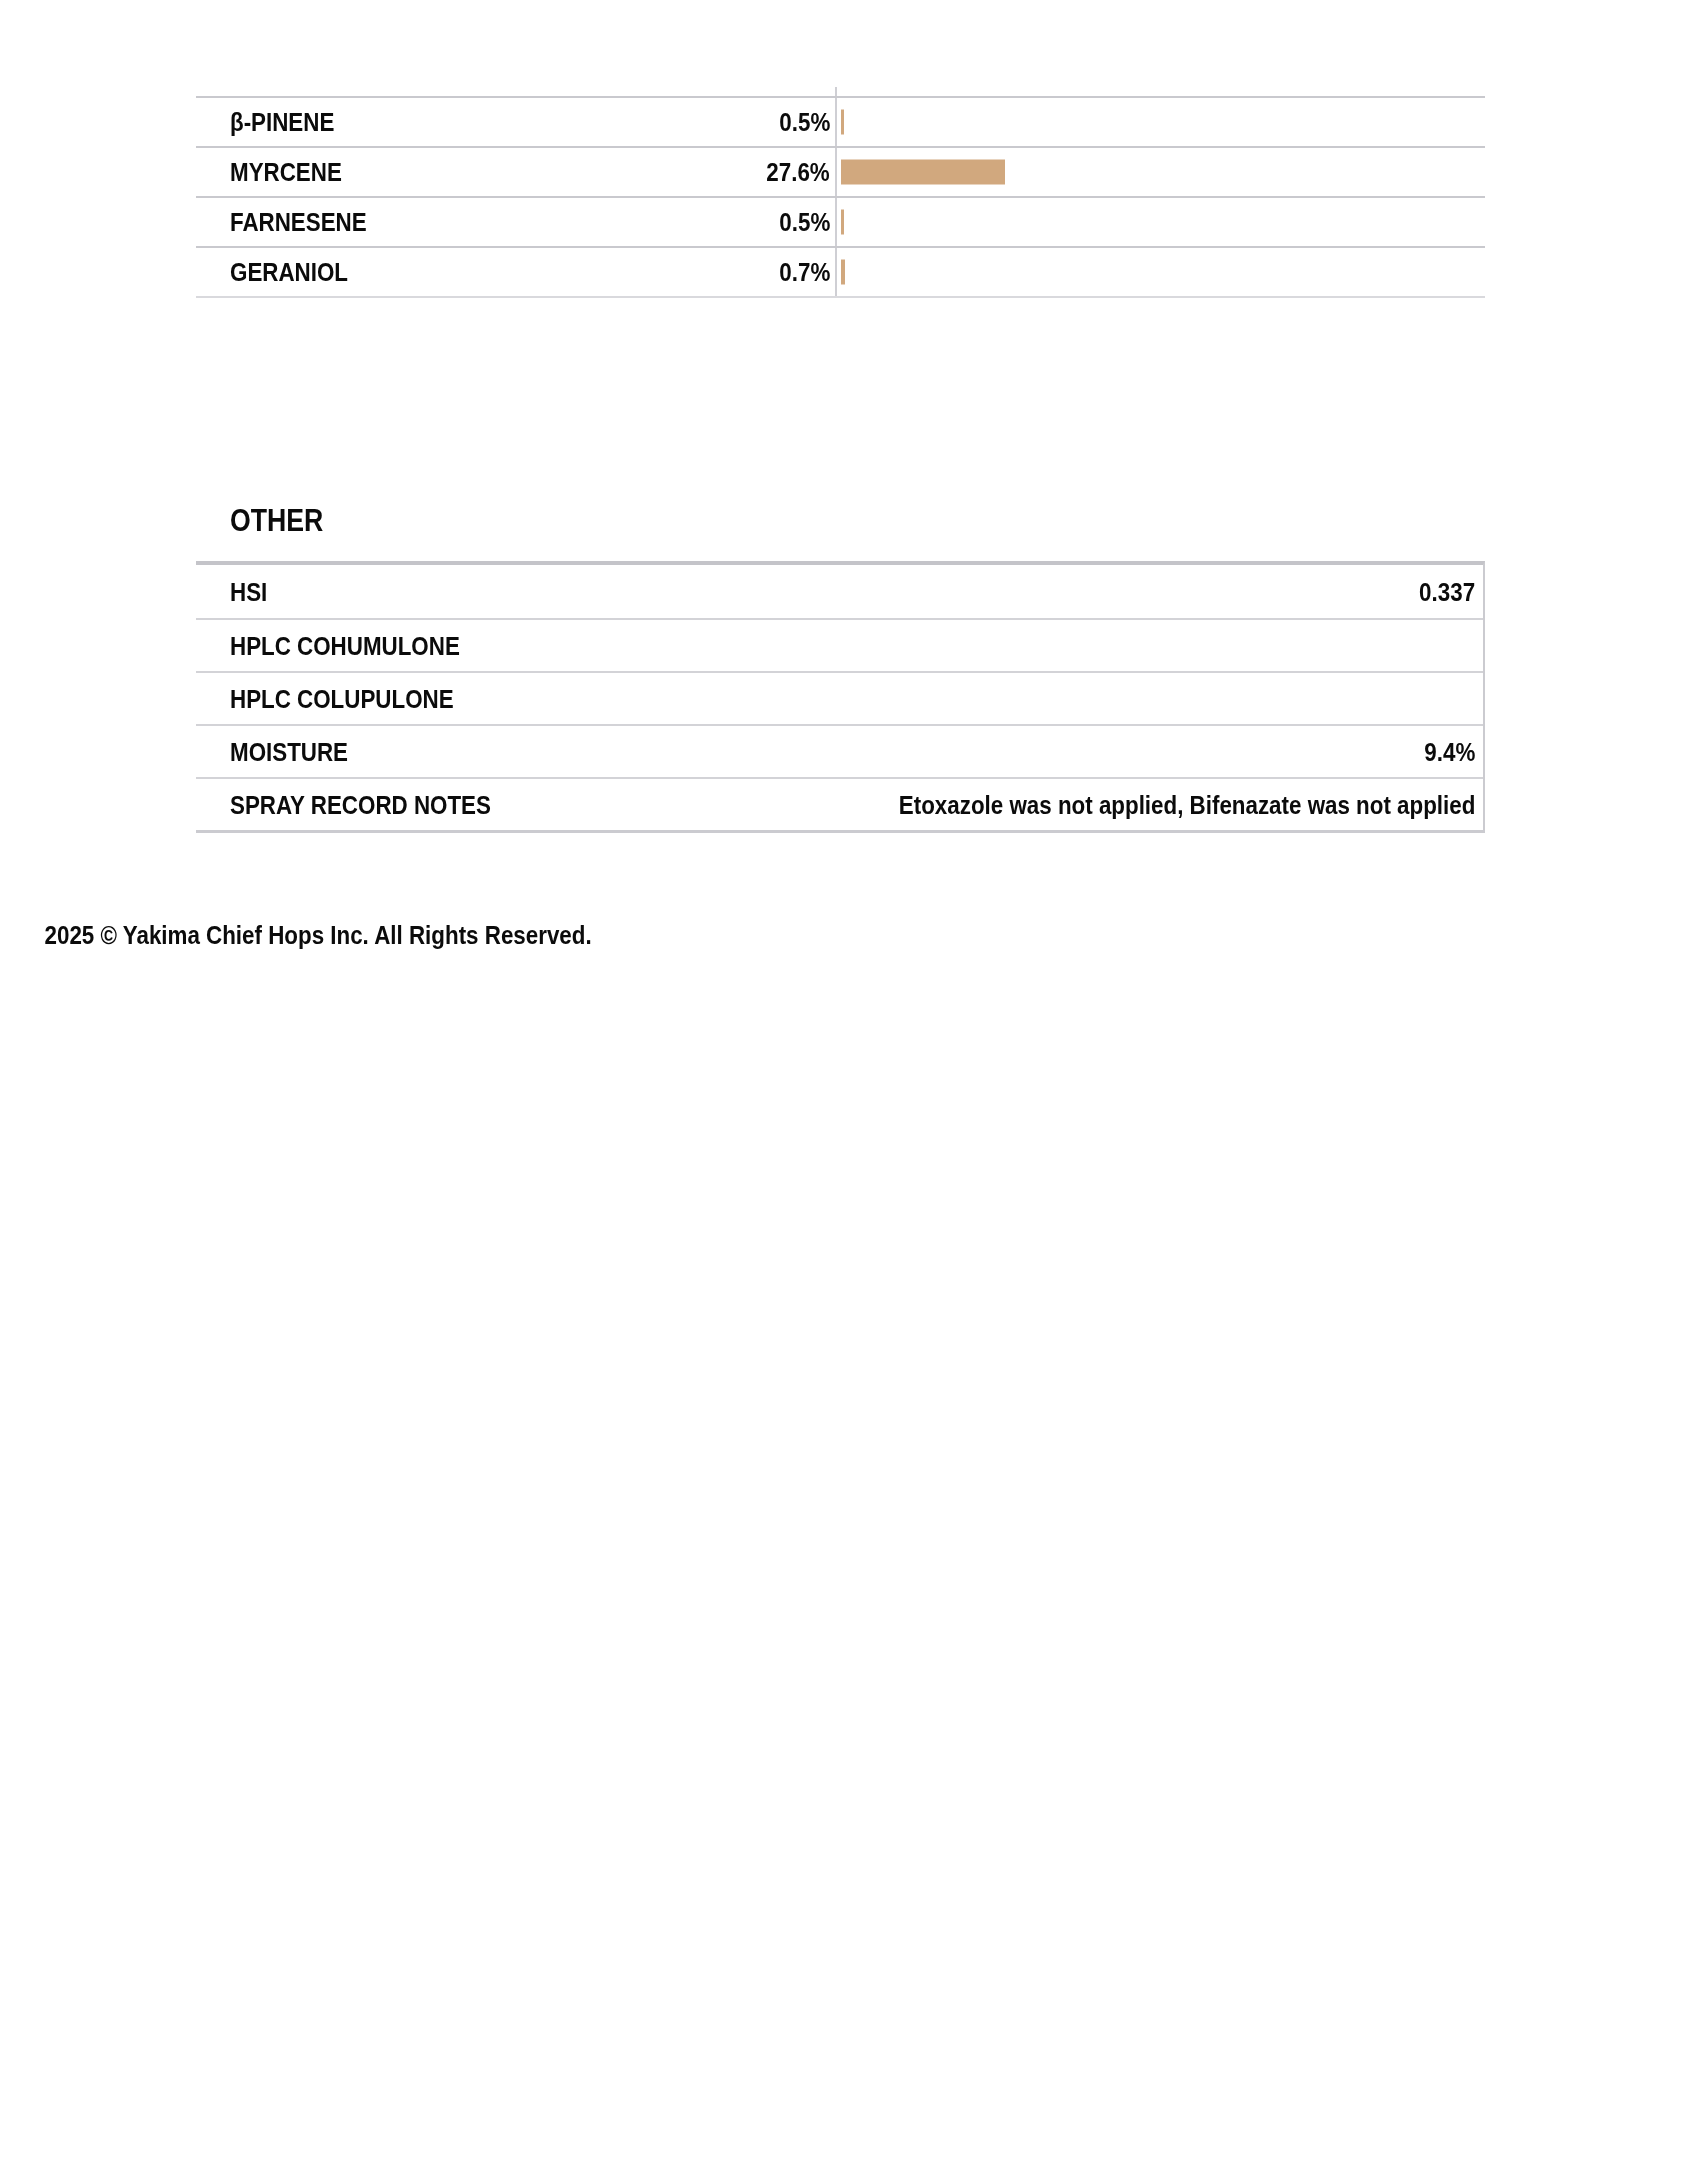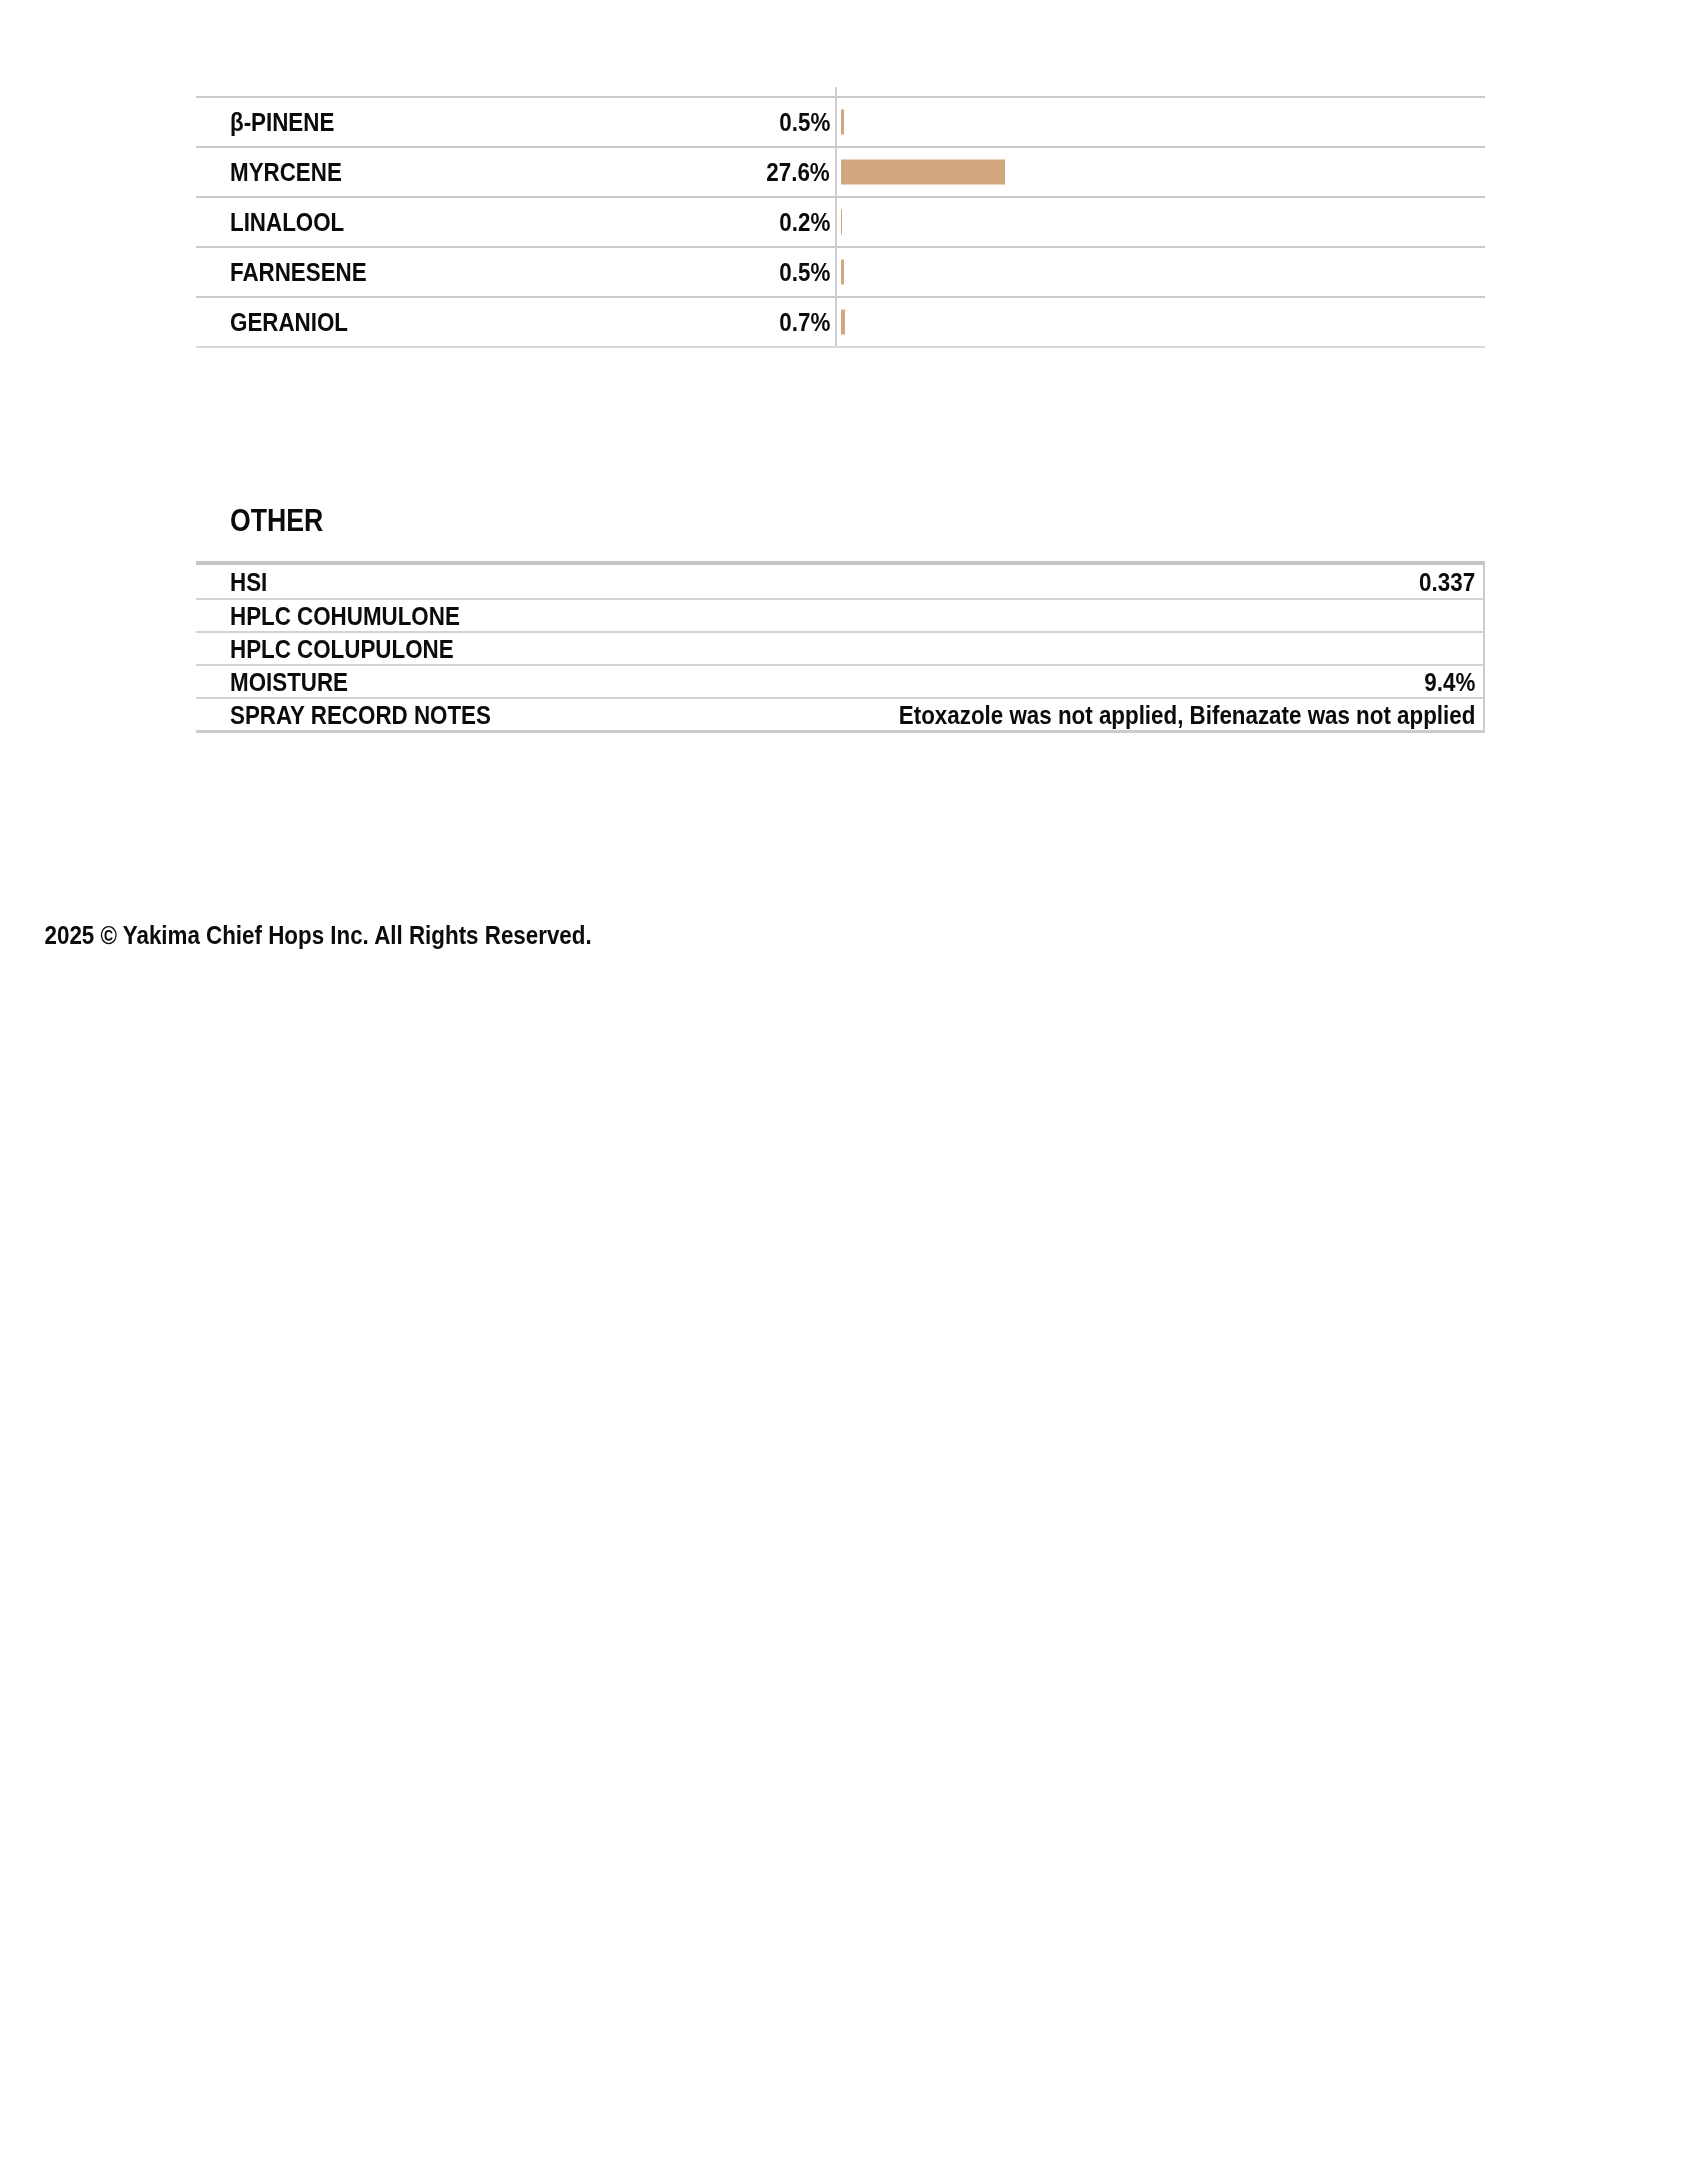--- a/index.html
+++ b/index.html
@@ -47,21 +47,21 @@
     font-size:31px; font-weight:700; color:#0b0b0b;
     transform:scaleX(0.86); transform-origin:0 0;
     white-space:nowrap;
   }
   .other {
     position:absolute; left:196px; top:561px; width:1289px;
     border-top:4px solid #c4c4c9;
     border-right:2px solid #cbcbd0;
     border-bottom:3px solid #cbcbd0;
   }
-  .orow { position:relative; height:33px; border-top:2px solid #d3d3d7; }
+  .orow { position:relative; height:53px; border-top:2px solid #d3d3d7; }
   .orow:first-child { border-top:none; }
   .olabel {
     position:absolute; left:34px; top:50%;
     transform:translateY(-50%) scaleX(0.86); transform-origin:0 50%;
   }
   .ovalue {
     position:absolute; right:8px; top:50%;
     transform:translateY(-50%) scaleX(0.86); transform-origin:100% 50%;
   }
   
@@ -83,25 +83,20 @@
     <div class="axis"></div>
   <div class="arow">
         <span class="rowtext alabel">β-PINENE</span>
         <span class="rowtext avalue">0.5%</span>
         <div class="abar" style="width: 3px; background: rgb(209, 168, 126);"></div>
       </div>
       <div class="arow">
         <span class="rowtext alabel">MYRCENE</span>
         <span class="rowtext avalue">27.6%</span>
         <div class="abar" style="width: 164px; background: rgb(209, 168, 126);"></div>
-      </div>
-      <div class="arow">
-        <span class="rowtext alabel">LINALOOL</span>
-        <span class="rowtext avalue">0.2%</span>
-        <div class="abar" style="width: 1.2px; background: rgb(209, 168, 126);"></div>
       </div>
       <div class="arow">
         <span class="rowtext alabel">FARNESENE</span>
         <span class="rowtext avalue">0.5%</span>
         <div class="abar" style="width: 3px; background: rgb(209, 168, 126);"></div>
       </div>
       <div class="arow">
         <span class="rowtext alabel">GERANIOL</span>
         <span class="rowtext avalue">0.7%</span>
         <div class="abar" style="width: 4.2px; background: rgb(209, 168, 126);"></div>

